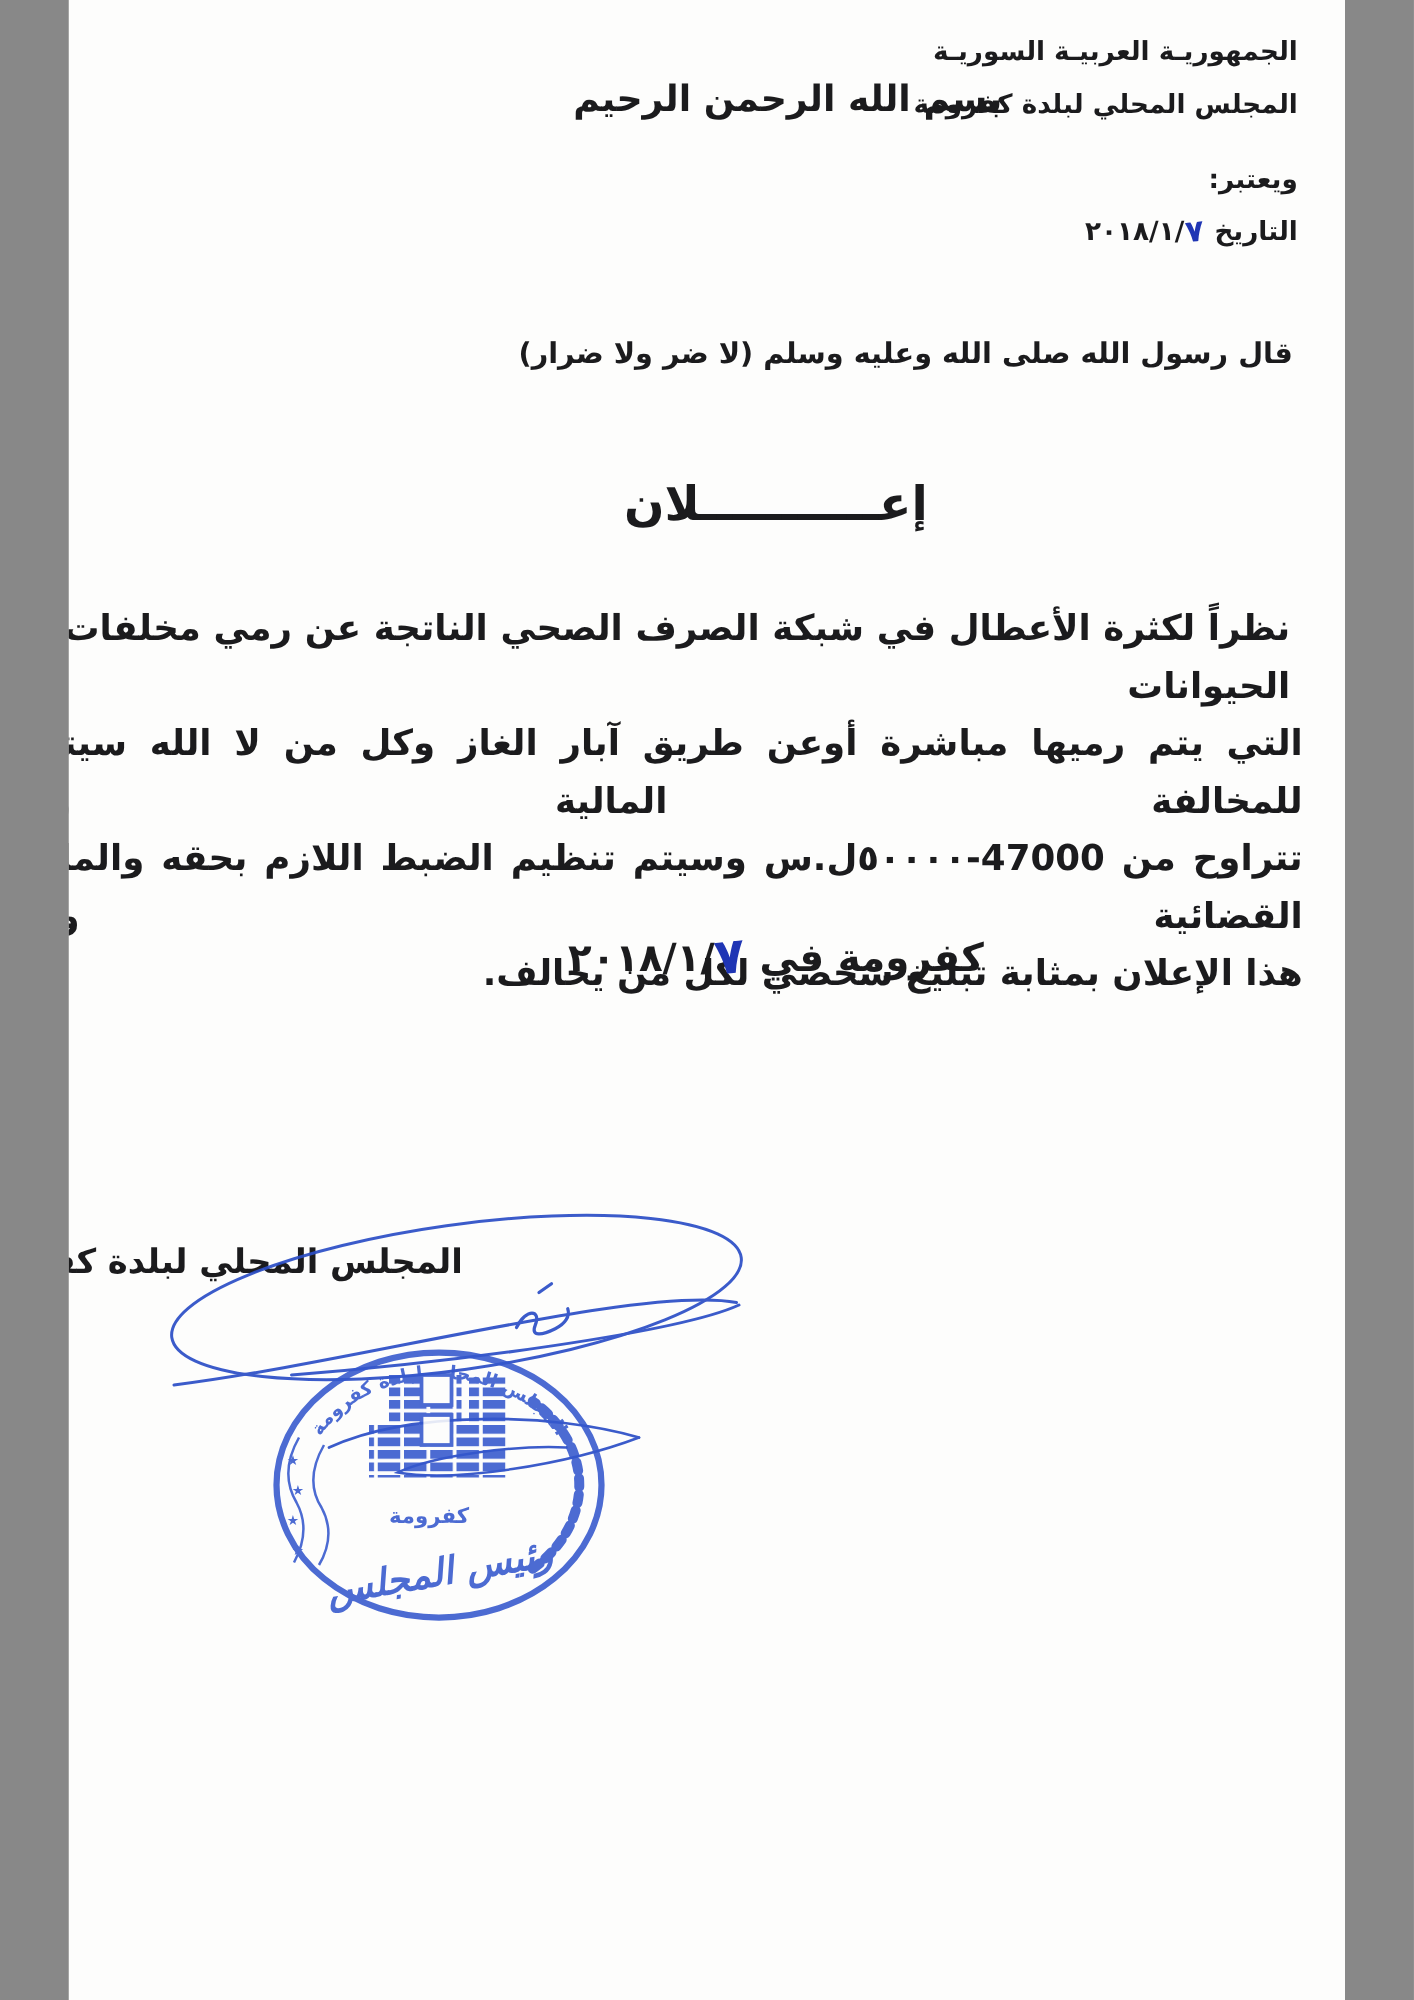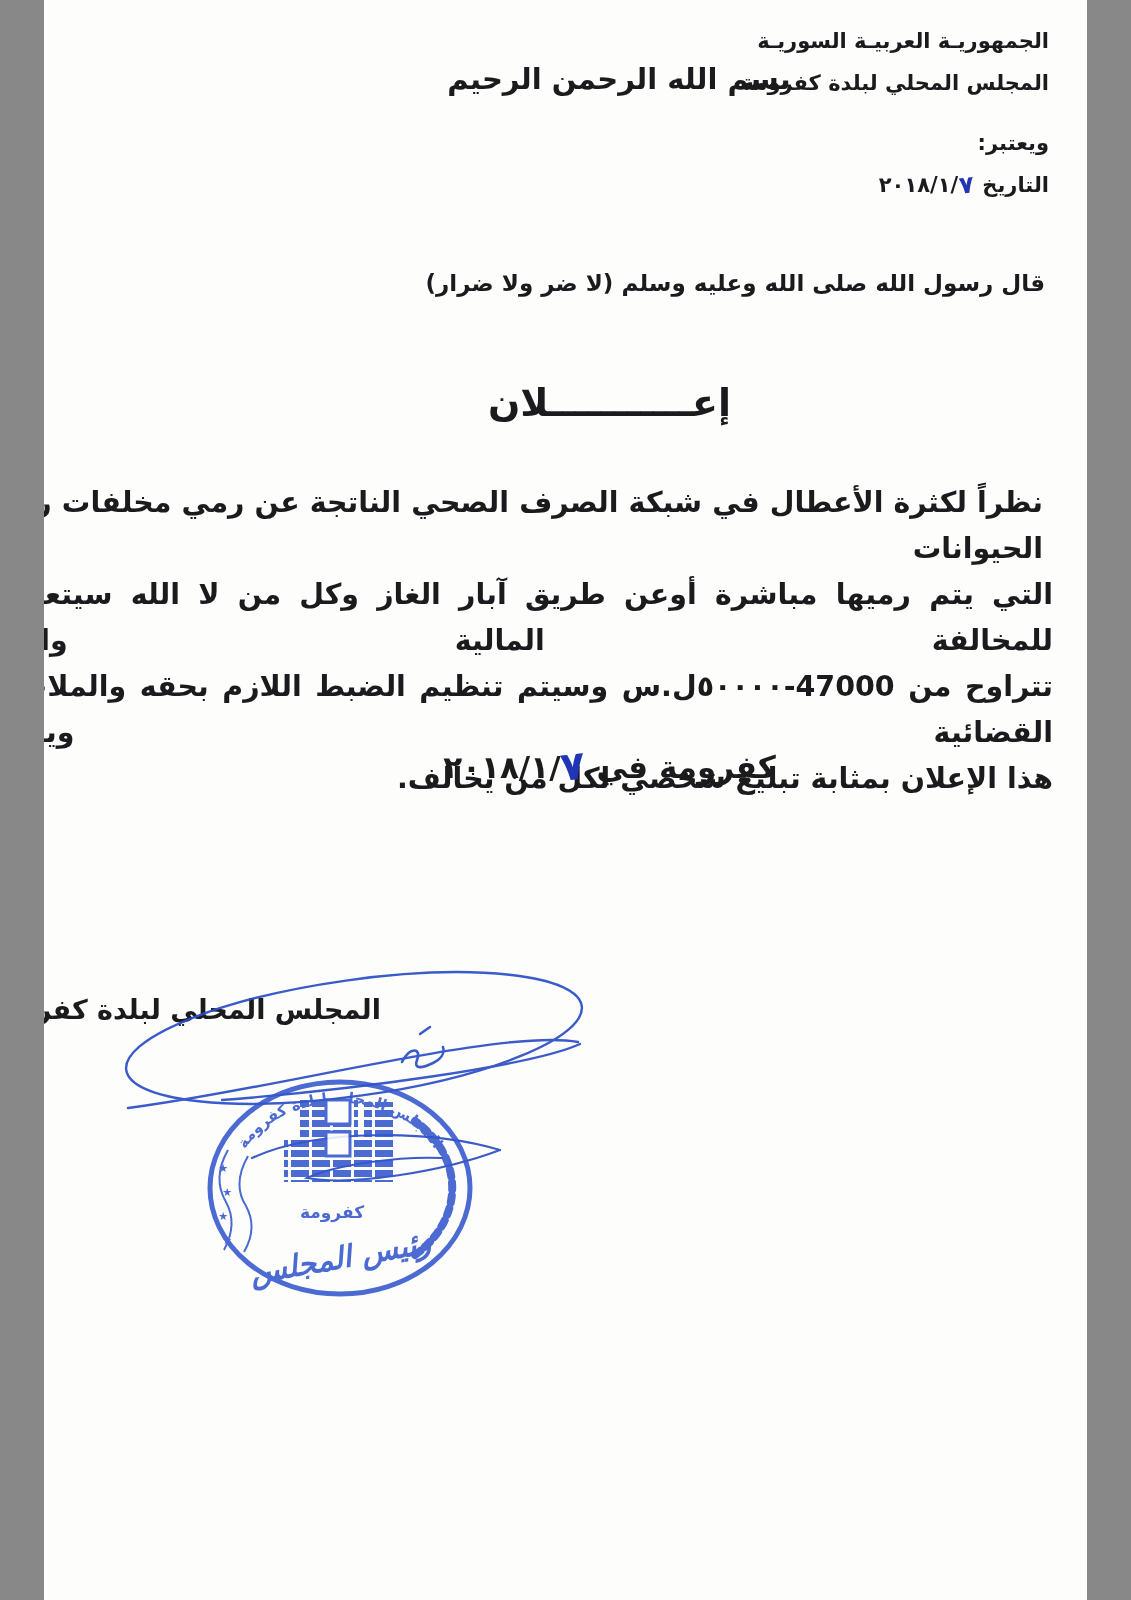--- a/index.html
+++ b/index.html
@@ -11,21 +11,20 @@
   html,body{margin:0;padding:0;background:#888;}
   .page{
     position:relative;
     width:1021px;height:1600px;
     margin:0 auto;
     background:var(--paper);
     overflow:hidden;
     font-family:"DejaVu Sans","Liberation Sans",sans-serif;
     color:var(--text-black);
     direction:rtl;
-    padding-left:22px;
   }
   .abs{position:absolute;}
 
   
   .hdr-right{top:20px;right:38px;width:420px;text-align:right;line-height:42px;font-size:21px;font-weight:bold;}
   .hdr-right .gap{height:18px;}
   .basmala{top:62px;left:355px;width:440px;text-align:center;font-size:29px;font-weight:bold;}
   .date-line{white-space:nowrap;}
   .num-ltr{direction:ltr;unicode-bidi:isolate;display:inline-block;}
   .hand{color:var(--hand-blue);font-weight:bold;display:inline-block;transform:rotate(-6deg) scale(1.15);margin:0 2px;}

